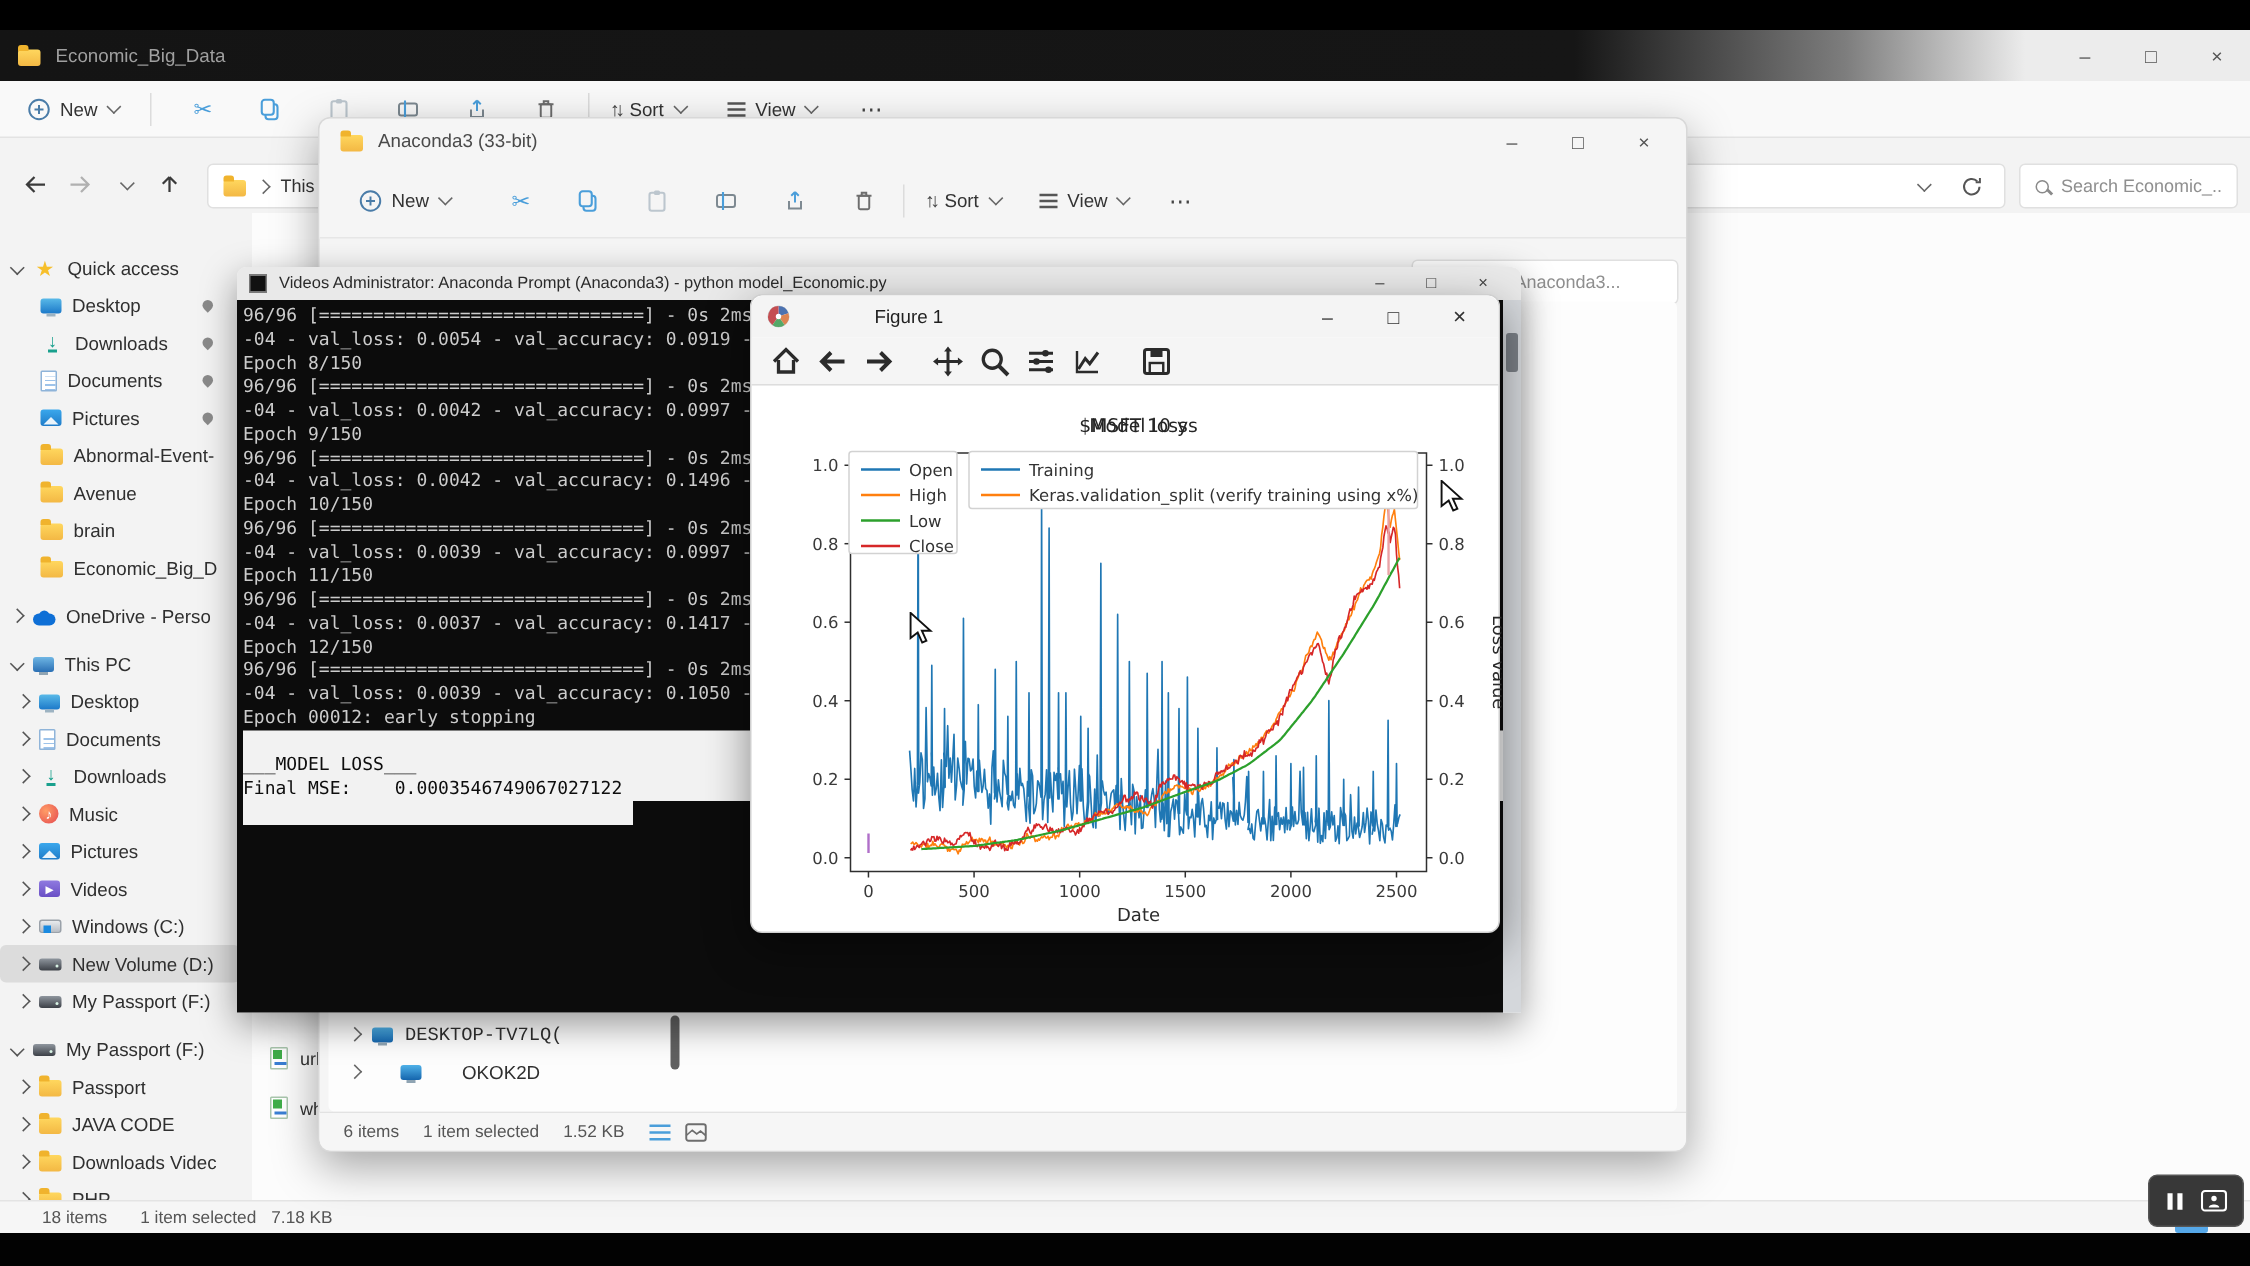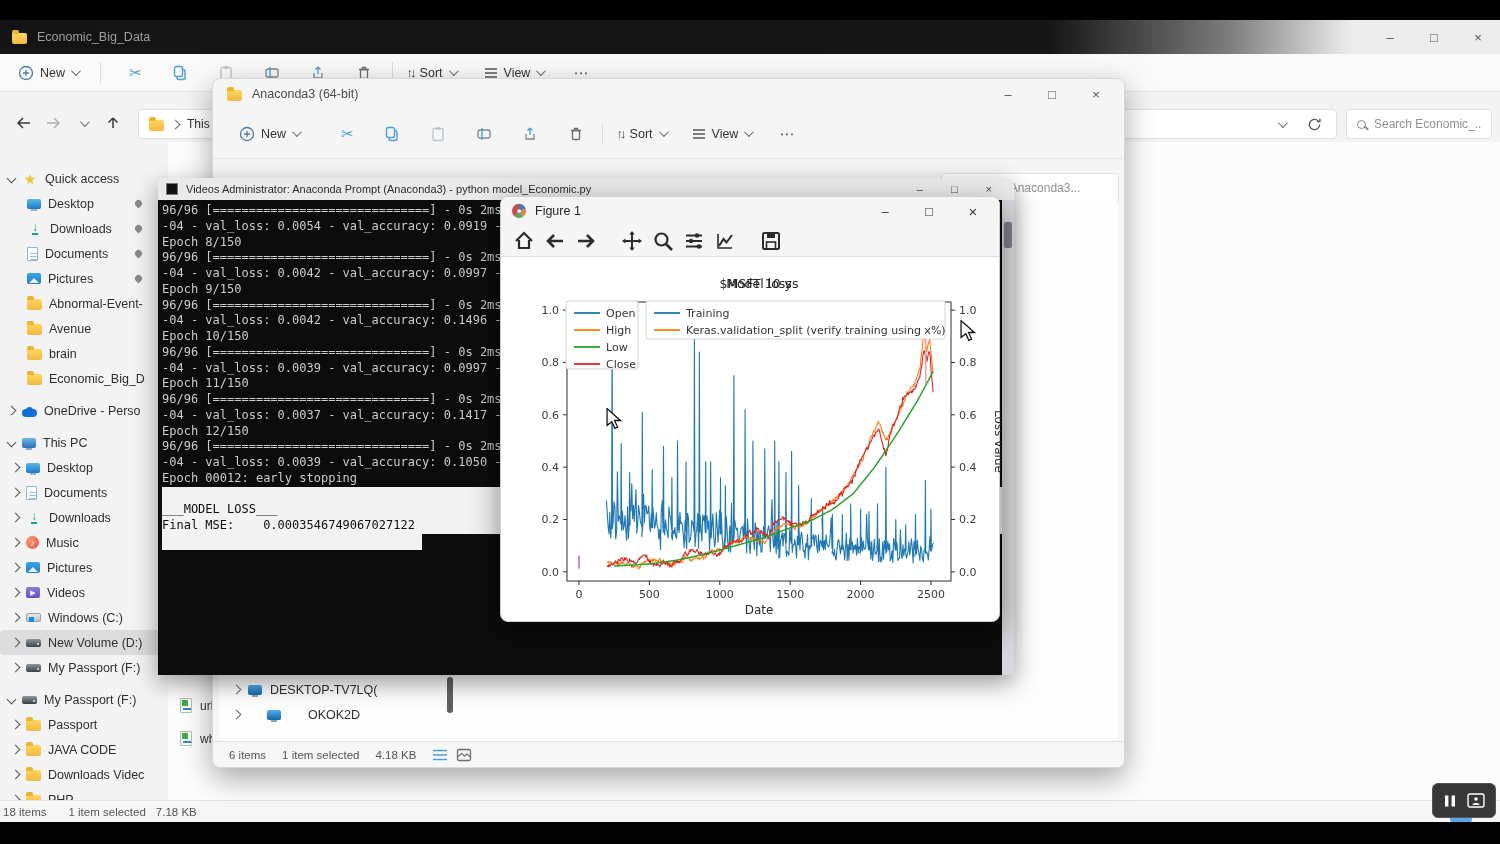--- a/index.html
+++ b/index.html
@@ -39,21 +39,21 @@
     border-radius:4px; display:flex; align-items:center; padding:0 10px; gap:8px; }
   .mag { width:9px; height:9px; border:1.5px solid #8a8a8a; border-radius:50%; position:relative; flex:none; }
   .mag::after { content:""; position:absolute; width:5px; height:1.5px; background:#8a8a8a;
     right:-4px; bottom:-1px; transform:rotate(45deg); }
   .search-text { font-size:12px; color:#8f8f8f; white-space:nowrap; overflow:hidden; }
   .filearea { position:absolute; left:168px; top:122px; right:0; bottom:22px; background:#fcfcfc; }
   .colheader { position:absolute; left:185px; top:32px; font-size:12px; color:#555; width:26px;
     overflow:hidden; white-space:nowrap; }
   .statusbar { position:absolute; left:0; bottom:0; width:100%; height:22px; background:#f6f6f6;
     border-top:1px solid #e4e4e4; display:flex; align-items:center; font-size:11.5px; color:#555; }
-  .statusbar span { margin-left:3px; white-space:nowrap; }
+  .statusbar span { margin-left:28px; white-space:nowrap; }
 
   
   #main-sidebar { position:absolute; left:0; top:140px; width:160px; bottom:22px; overflow:hidden;
     padding-top:6px; }
   .srow { display:flex; align-items:center; height:25px; padding-left:8px; gap:7px;
     font-size:12.5px; color:#2f2f2f; white-space:nowrap; }
   .srow.ind1 { padding-left:12px; }
   .srow.gap { margin-top:7px; }
   .srow.sel { background:#dcdcdc; border-radius:4px; }
   .srow .lbl { overflow:hidden; max-width:96px; }
@@ -130,21 +130,21 @@
     color:#cccccc; white-space:pre; }
   .tline.sel { background:#f2f2f2; color:#0d0d0d; width:100%; }
   #sel-partial { width:260px; height:16px; background:#f2f2f2; }
   #term-scroll { position:absolute; right:0; top:22px; width:12px; bottom:0; background:#d4d7db; }
   #term-scroll-thumb { position:absolute; left:2px; top:22px; width:8px; height:26px; background:#7a7f86; border-radius:2px; }
 
   
   #win-fig { left:500px; top:196px; width:500px; height:426px; background:#fff; border-radius:8px;
     box-shadow:0 10px 30px rgba(0,0,0,.45); z-index:4; border:1px solid #cfcfcf; }
   #fig-titlebar { height:28px; display:flex; align-items:center; padding-left:10px; background:#f4f4f4;
-    border-radius:8px 8px 0 0; }
+    border-radius:8px 8px 0 0;gap:48px; }
   #fig-titlebar .win-title { color:#1f1f1f; margin-left:8px; }
   #fig-toolbar { position:absolute; left:0; top:28px; width:100%; height:32px; background:#f5f5f5;
     border-bottom:1px solid #ddd; display:flex; align-items:center; gap:9px; padding-left:12px; }
   #fig-toolbar svg { display:block; }
   #chart-svg { position:absolute; left:0; top:60px; }
 
   
   .cursor { z-index:6; }
   #recorder { left:1432px; top:783px; width:64px; height:35px; background:#383838; border:1px solid #555;
     border-radius:6px; z-index:6; display:flex; align-items:center; justify-content:space-evenly; }
@@ -399,21 +399,21 @@
     <div class="statusbar">
       <span>18 items</span>
       <span style="margin-left:22px;">1 item selected</span>
       <span style="margin-left:10px;">7.18 KB</span>
     </div>
   </div>
 
   <div id="win-ana" class="abs">
     <div id="ana-titlebar">
       <span class="fi ic-folder"></span>
-      <span class="win-title">Anaconda3 (64-bit)</span>
+      <span class="win-title">Anaconda3 (33-bit)</span>
       <span class="cap-btns" style="padding-right:6px;">
         <span class="cap-btn">–</span>
         <span class="cap-btn">□</span>
         <span class="cap-btn">×</span>
       </span>
     </div>
     <div class="ribbon" style="top:30px; height:50px; background:#f5f5f5; border-bottom:1px solid #e6e6e6;">
       <span class="rb-btn" style="margin-left:26px;">
         <svg width="16" height="16" viewBox="0 0 16 16">
             <circle cx="8" cy="8" r="6.5" fill="none" stroke="#4a7ca8" stroke-width="1.3"></circle>
@@ -457,37 +457,37 @@
         <span class="chev down"></span>
       </span>
       <span class="i-more" style="margin-left:28px;">⋯</span>
     </div>
     <span class="searchbox" style="left:728px; top:94px; width:178px;">
       <span class="mag"></span>
       <span class="search-text">Search Anaconda3...</span>
     </span>
     <div id="ana-body">
       <div id="ana-tree">
-          <div class="trow" style="left: 14px; top: 476px;">
+          <div class="trow" style="left: 14px; top: 476px; font-family: Liberation Mono, monospace;">
             <span class="chev right"></span>
             <span class="fi ic-net-pc"></span>
             <span>DESKTOP-TV7LQ(</span>
           </div>
           <div class="trow" style="left: 14px; top: 501px; gap: 27px;">
             <span class="chev right"></span>
             <span class="fi ic-net-pc"></span>
             <span>OKOK2D</span>
           </div>
         </div>
     </div>
     <div id="ana-scroll-thumb"></div>
     <div id="ana-status">
       <span>6 items</span>
       <span>1 item selected</span>
-      <span>4.18 KB</span>
+      <span>1.52 KB</span>
       <span class="view-toggles">
         <svg width="16" height="14" viewBox="0 0 16 14">
             <path d="M1 2.5h14M1 7h14M1 11.5h14" stroke="#4a9eda" stroke-width="1.6"></path>
           </svg>
         <svg width="16" height="14" viewBox="0 0 16 14">
             <rect x="1.5" y="1.5" width="13" height="11" rx="1.5" fill="none" stroke="#6d6d6d" stroke-width="1.3"></rect>
             <path d="M1.5 9l4-3.5 3 2.5 2.5-2 3.5 3" fill="none" stroke="#6d6d6d" stroke-width="1.1"></path>
           </svg>
       </span>
     </div>

